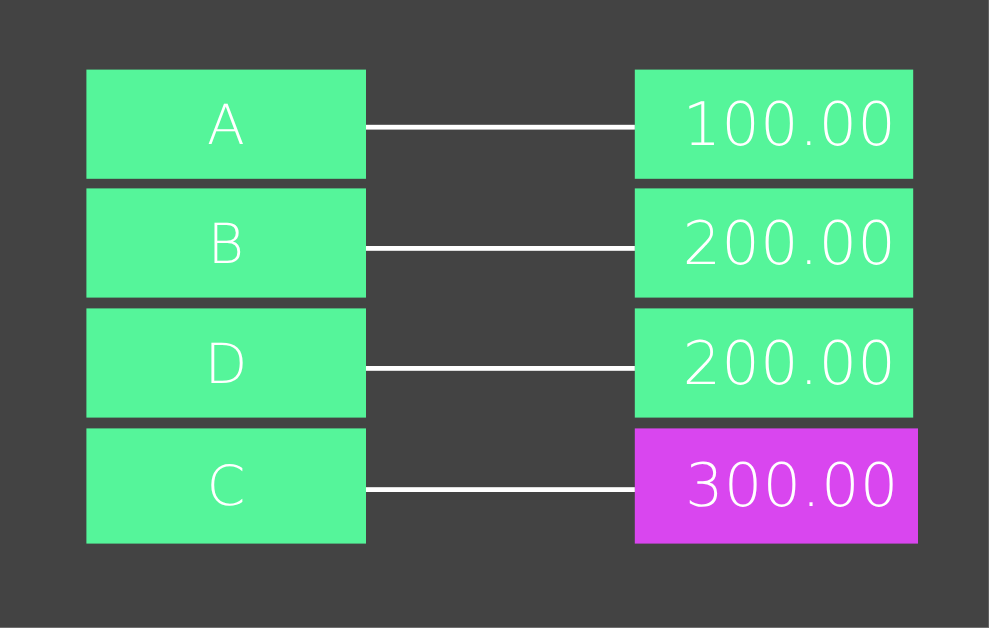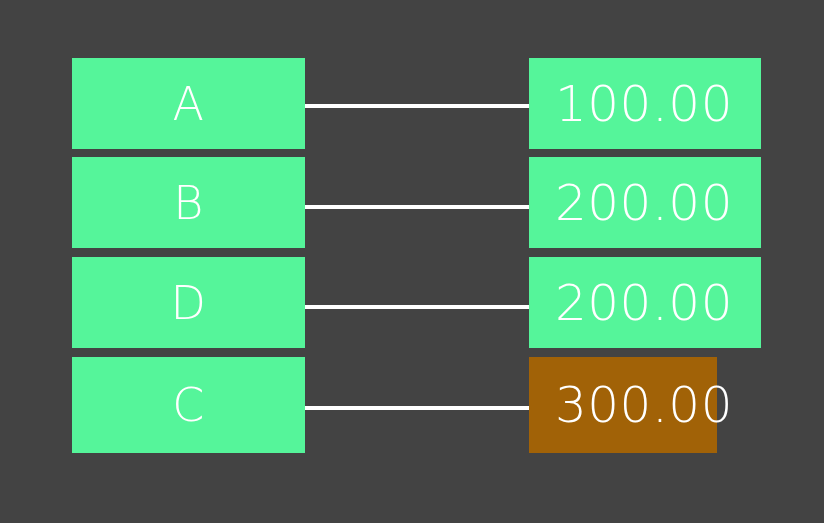--- a/index.html
+++ b/index.html
@@ -36,21 +36,21 @@
     position: absolute;
     background: #55f59a;
     display: flex;
     align-items: center;
     box-sizing: border-box;
   }
   .node-source {
     justify-content: center;
   }
   .node-target {
-    justify-content: flex-start;
+    justify-content: center;
     padding-left: 26px;
   }
   .node-label {
     color: #ffffff;
     font-family: "DejaVu Sans", sans-serif;
     font-weight: 300;
     line-height: 1;
     white-space: nowrap;
     letter-spacing: 0.5px;
   }
@@ -81,21 +81,21 @@
 
   <div class="sankey-node node-target" style="left: 529px; top: 58px; width: 232px; height: 91px; background: rgb(85, 245, 154);">
     <span class="node-label label-target" style="color: rgb(255, 255, 255);">100.00</span>
   </div>
   <div class="sankey-node node-target" style="left: 529px; top: 157px; width: 232px; height: 91px; background: rgb(85, 245, 154);">
     <span class="node-label label-target" style="color: rgb(255, 255, 255);">200.00</span>
   </div>
   <div class="sankey-node node-target" style="left: 529px; top: 257px; width: 232px; height: 91px; background: rgb(85, 245, 154);">
     <span class="node-label label-target" style="color: rgb(255, 255, 255);">200.00</span>
   </div>
-  <div class="sankey-node node-target" style="left: 529px; top: 357px; width: 188px; height: 96px; background: #a16207;">
+  <div class="sankey-node node-target" style="left: 529px; top: 357px; width: 236px; height: 96px; background: #d946ef;">
     <span class="node-label label-target" style="color: rgb(255, 255, 255);">300.00</span>
   </div>
 
   <div class="link-layer">
     <div class="sankey-link" style="left: 305px; top: 104px; width: 224px; height: 4px; background: rgb(255, 255, 255);"></div>
     <div class="sankey-link" style="left: 305px; top: 205px; width: 224px; height: 4px; background: rgb(255, 255, 255);"></div>
     <div class="sankey-link" style="left: 305px; top: 305px; width: 224px; height: 4px; background: rgb(255, 255, 255);"></div>
     <div class="sankey-link" style="left: 305px; top: 406px; width: 224px; height: 4px; background: rgb(255, 255, 255);"></div>
   </div>
 

